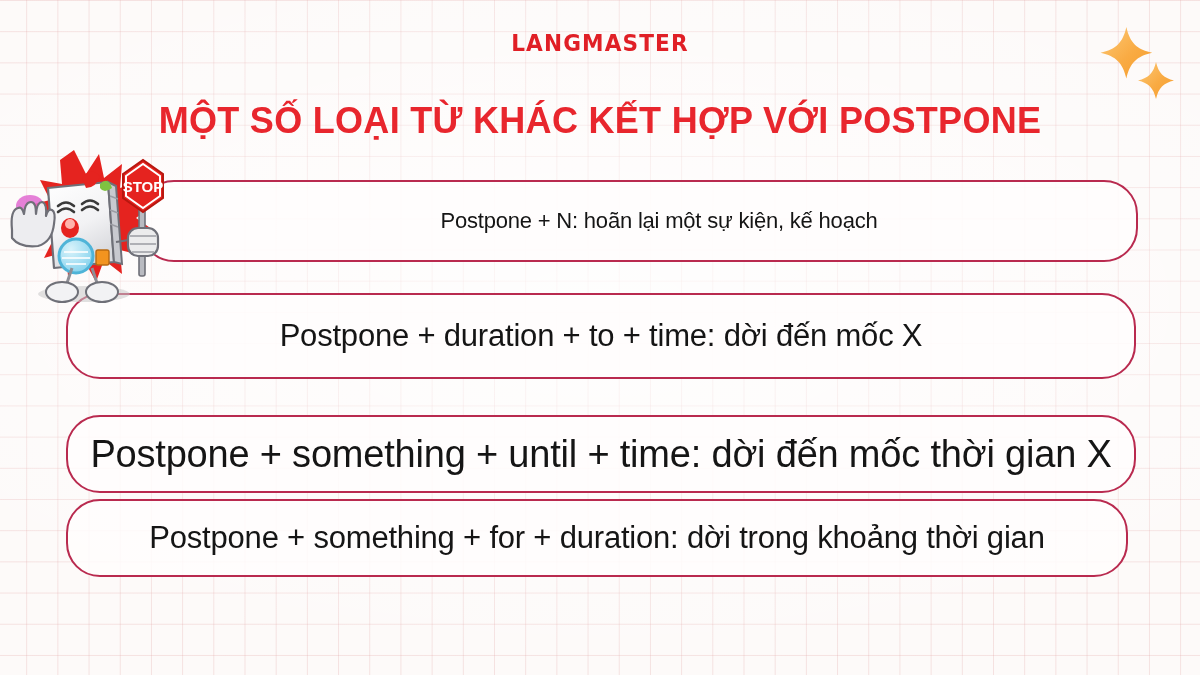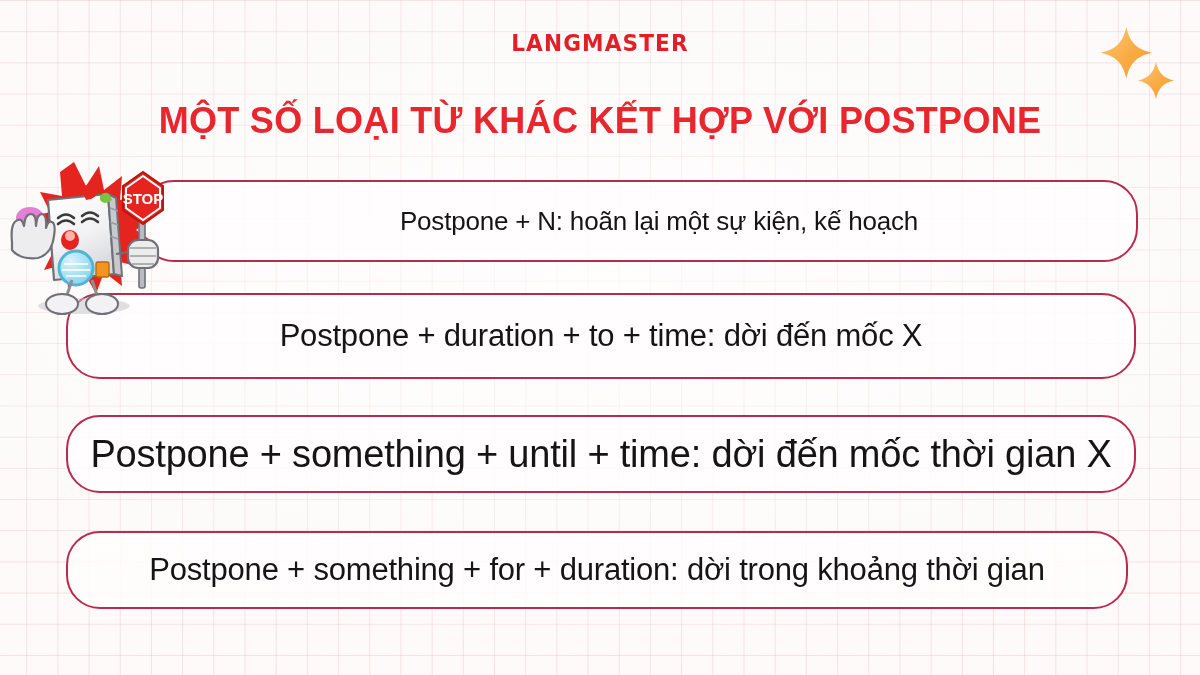--- a/index.html
+++ b/index.html
@@ -80,41 +80,41 @@
     text-align: center;
     font-size: 31px;
     line-height: 36px;
     letter-spacing: -0.2px;
     white-space: nowrap;
   }
 
   #box-1 { left: 140px;  top: 180px; width: 998px;  height: 82px;  }
   #box-2 { left: 66px;   top: 293px; width: 1070px; height: 86px;  }
   #box-3 { left: 66px;   top: 415px; width: 1070px; height: 78px;  }
-  #box-4 { left: 66px;   top: 531px; width: 1062px; height: 78px;  }
-
-  #box-1 .rule-text { font-size: 26px; padding-left: 40px; }
+  #box-4 { left: 66px;   top: 499px; width: 1062px; height: 78px;  }
+
+  #box-1 .rule-text { font-size: 22px; padding-left: 40px; }
   #box-2 .rule-text { font-size: 31px; }
   #box-3 .rule-text { font-size: 38px; }
   #box-4 .rule-text { font-size: 31px; }
 
   
   #sparkles {
     position: absolute;
     right: 18px;
     top: 18px;
     width: 86px;
     height: 86px;
   }
 
   
   #mascot {
     position: absolute;
     left: 4px;
-    top: 156px;
+    top: 144px;
     width: 180px;
     height: 160px;
   }
 </style>
 </head>
 <body>
 
 <div id="page-root">
   <div id="grid-wash"></div>
 </div>

